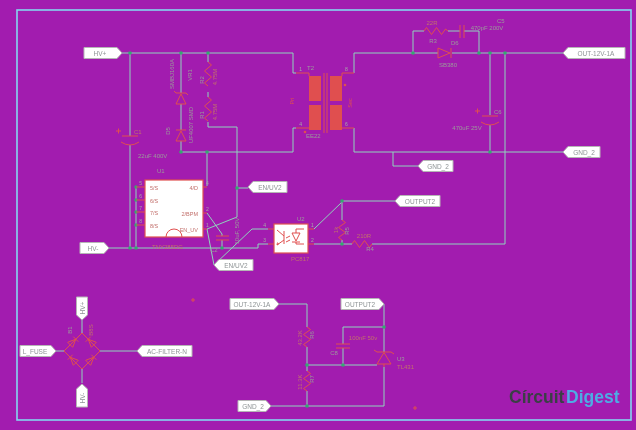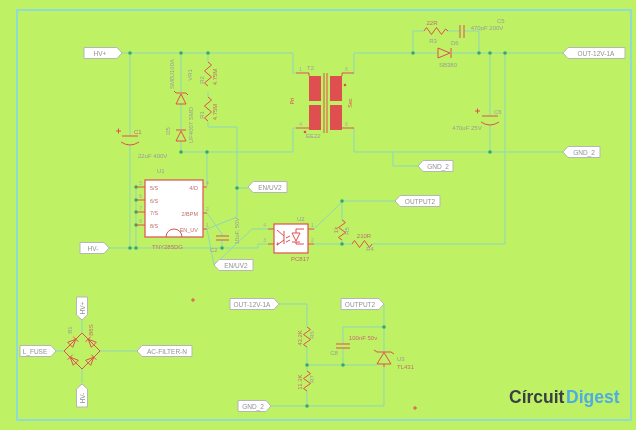--- a/index.html
+++ b/index.html
@@ -1,16 +1,16 @@
 <!DOCTYPE html>
 <html><head>
 <meta charset="utf-8">
 <style>
   html,body{margin:0;padding:0;background:#fff;}
-  #stage{position:relative;width:636px;height:430px;background:#bef264;overflow:hidden;
+  #stage{position:relative;width:636px;height:430px;background:#a21caf;overflow:hidden;
          font-family:"Liberation Sans",sans-serif;}
   svg text{font-family:"Liberation Sans",sans-serif;}
   .netflag{fill:#ffffff;stroke:#b6b6b6;stroke-width:1;}
   .nettext{fill:#8f9496;font-size:6.5px;}
   .nametext{fill:#9b9b9b;font-size:6px;}
   .valred{fill:#c2706c;font-size:6px;}
   .valgray{fill:#9b9b9b;font-size:6px;}
   .pinno{fill:#a8a8a8;font-size:5px;}
   .inpin{fill:#c2706c;font-size:5.5px;}
   .wire{stroke:#8fd5bd;stroke-width:1;fill:none;}

